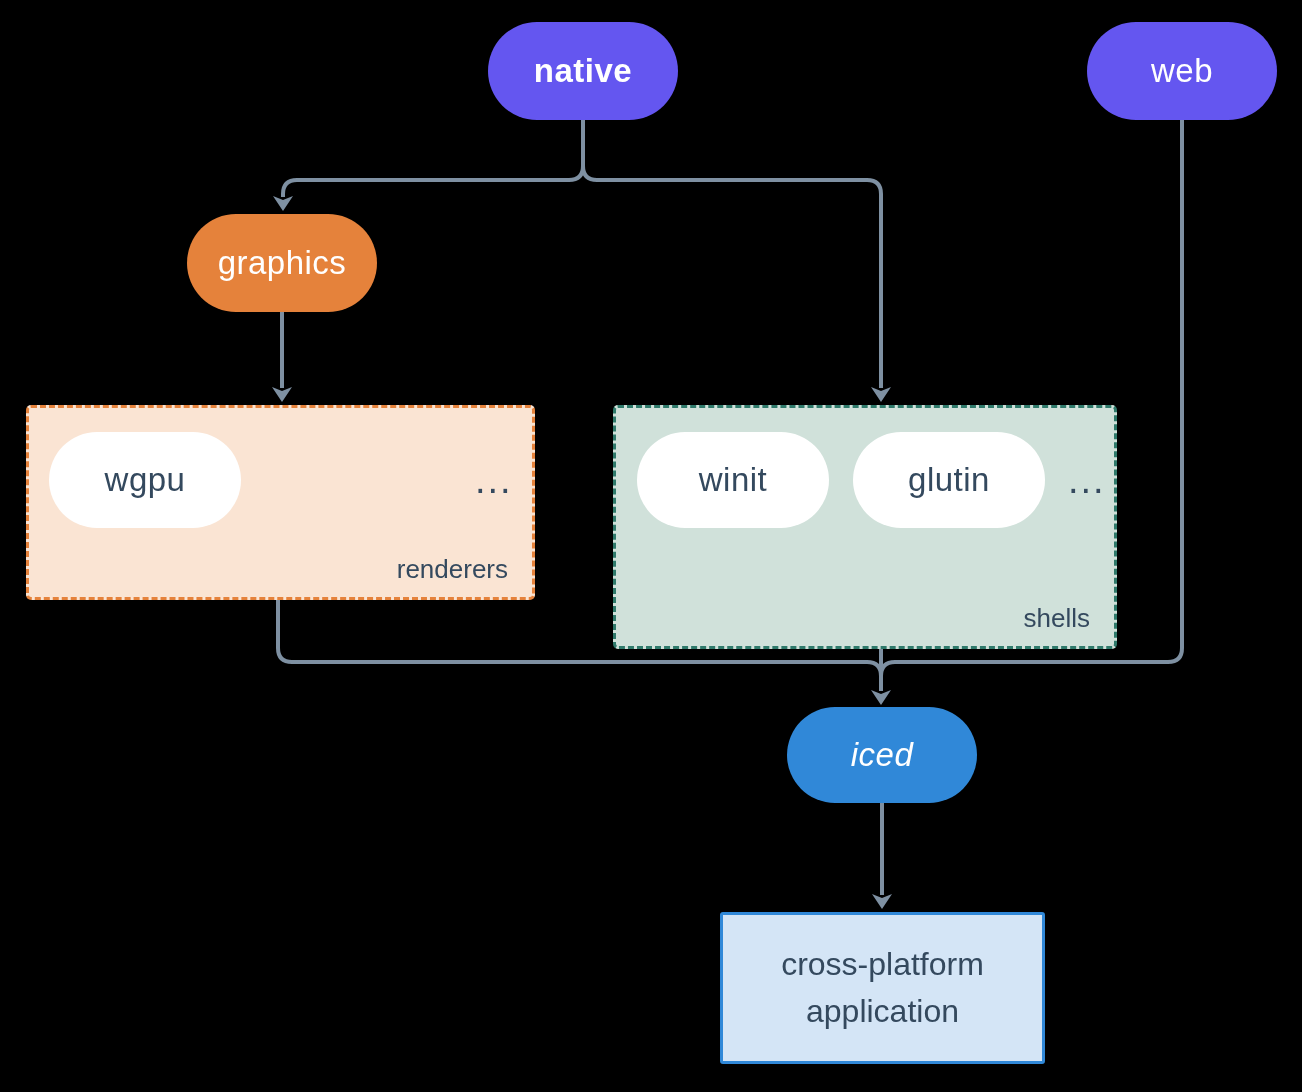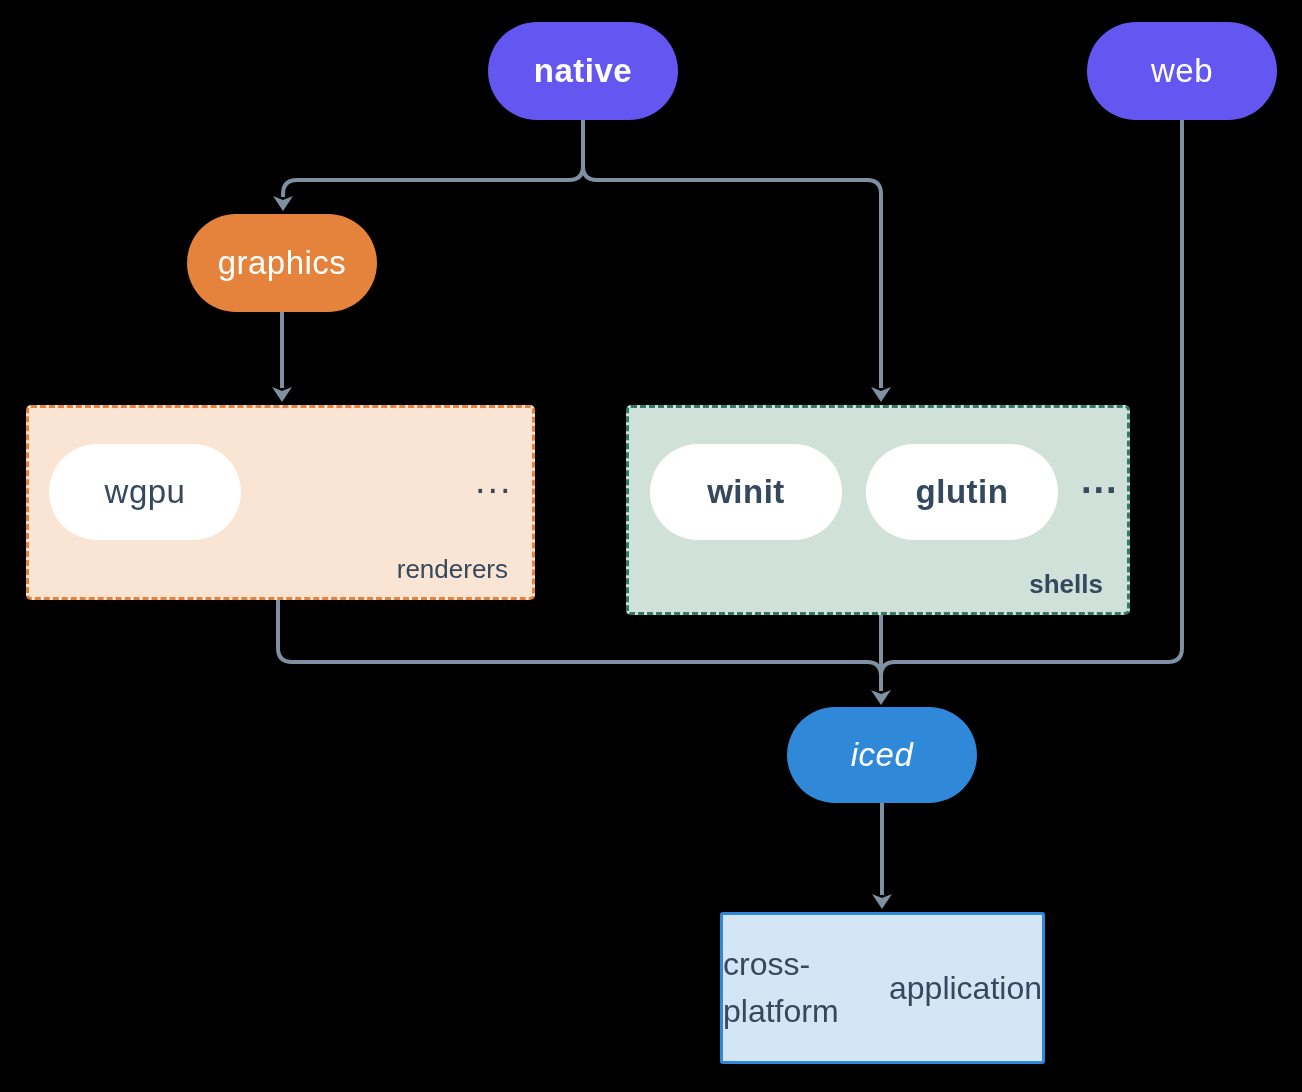--- a/index.html
+++ b/index.html
@@ -57,26 +57,25 @@
     position: absolute;
     border-radius: 5px;
     box-sizing: border-box;
   }
   .group-renderers {
     left: 26px; top: 405px; width: 509px; height: 195px;
     background: var(--renderers-bg, #fae4d3);
     border: 3px dashed var(--renderers-border, #e5823b);
   }
   .group-shells {
-    left: 626px; top: 405px; width: 504px; height: 210px;
+    left: 613px; top: 405px; width: 504px; height: 244px;
     background: var(--shells-bg, #d0e1da);
     border: 3px dashed var(--shells-border, #2f7a6b);
-    font-weight: bold;
   }
-  .group .pill { top: 24px; width: 192px; height: 96px; margin-top: 12px; }
+  .group .pill { top: 24px; width: 192px; height: 96px; }
   .group-renderers .pill-wgpu   { left: 20px; }
   .group-renderers .pill-glow   { left: 236px; }
   .group-shells    .pill-winit  { left: 21px; }
   .group-shells    .pill-glutin { left: 237px; }
   .ellipsis {
     position: absolute;
     top: 24px;
     height: 96px;
     display: flex;
     align-items: center;
@@ -95,21 +94,21 @@
   }
 
   .app-box {
     position: absolute;
     left: 720px; top: 912px; width: 325px; height: 152px;
     box-sizing: border-box;
     background: var(--app-bg, #d4e5f6);
     border: 3px solid var(--app-border, #3088d8);
     border-radius: 3px;
     display: flex;
-    flex-direction: row;
+    flex-direction: column;
     align-items: center;
     justify-content: center;
     color: var(--dark-text, #34495e);
     font-size: 32px;
     line-height: 47px;
   }
 </style>
 </head>
 <body>
 

